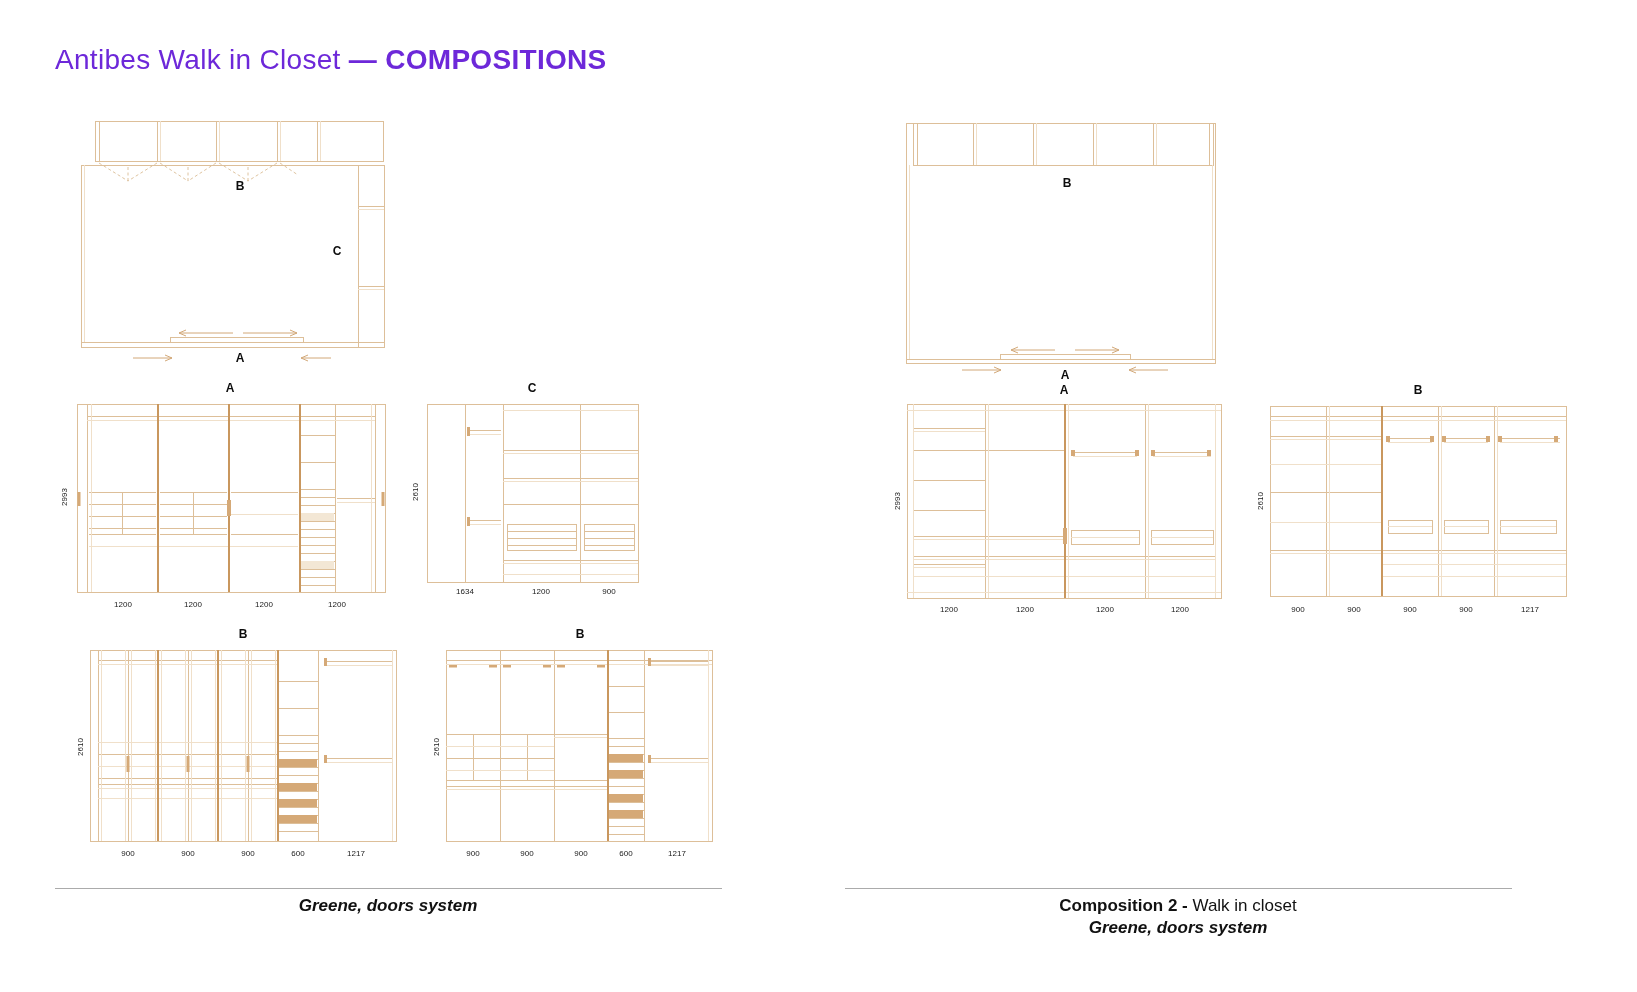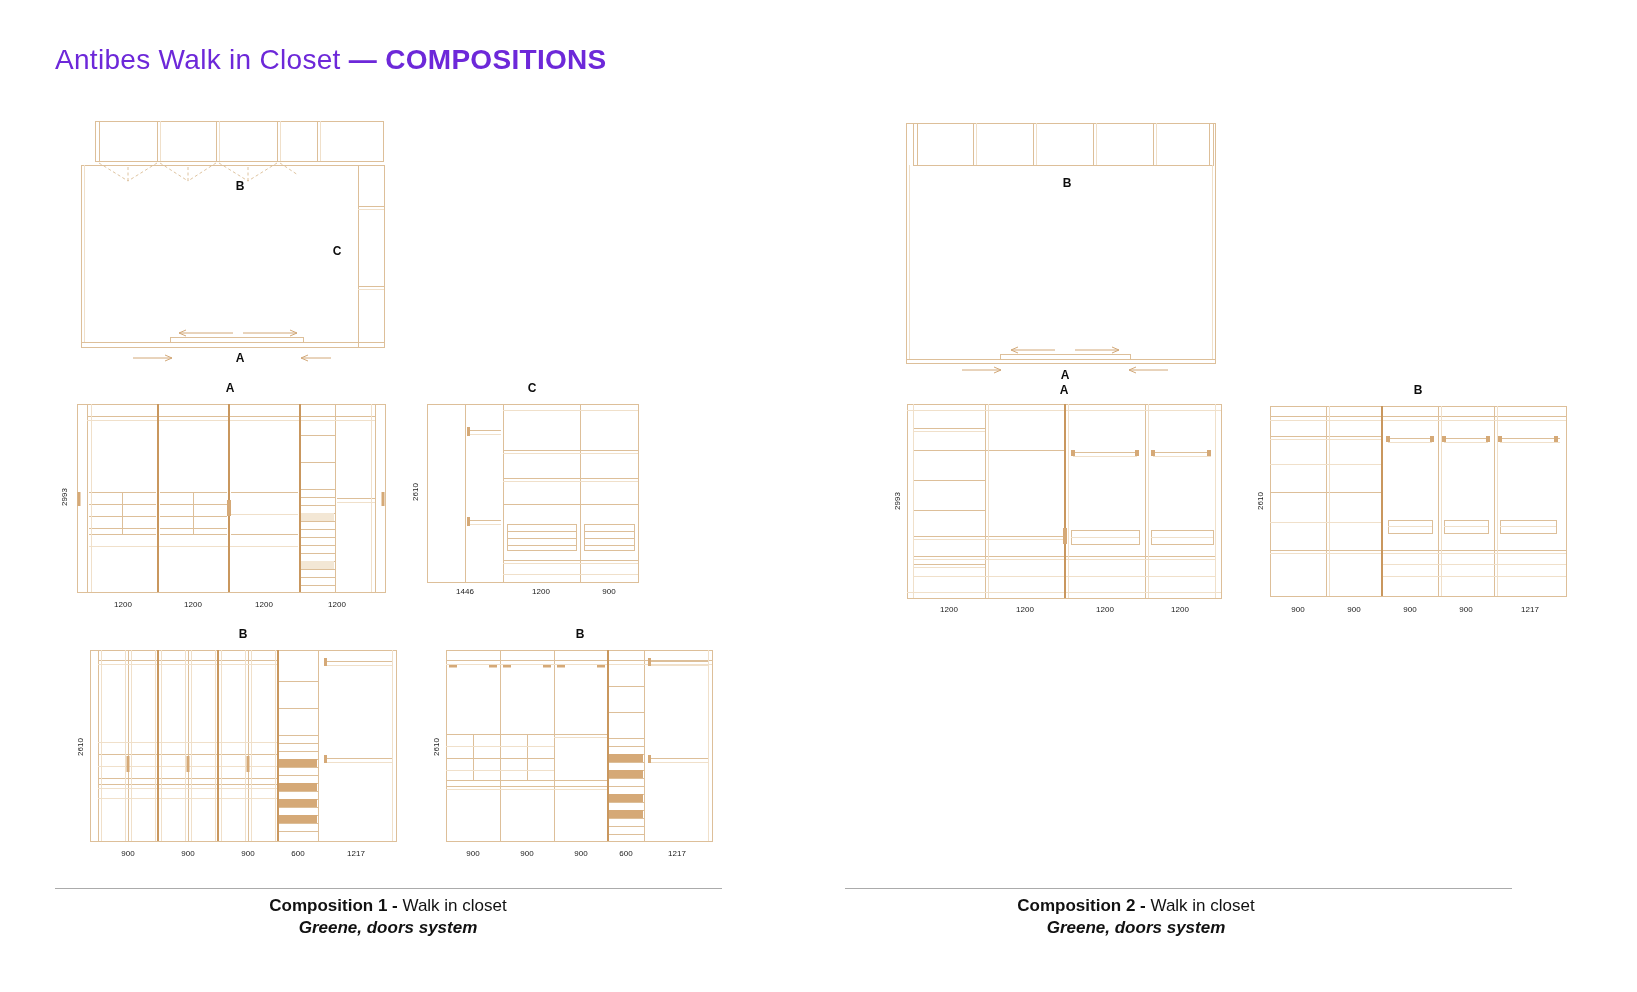--- a/index.html
+++ b/index.html
@@ -198,21 +198,21 @@
           <line x1="78" y1="163" x2="213" y2="163"></line>
             <line x1="78" y1="174" x2="213" y2="174"></line>
         </g>
         <g class="f1">
             <rect x="42" y="27" width="3" height="9"></rect>
             <rect x="42" y="117" width="3" height="9"></rect>
           </g>
       </svg>
     </div>
     <span class="hdim" style="left:415px;top:492px">2610</span>
-    <span class="dim" style="left:465px;top:587px">1446</span>
+    <span class="dim" style="left:465px;top:587px">1634</span>
     <span class="dim" style="left:541px;top:587px">1200</span>
     <span class="dim" style="left:609px;top:587px">900</span>
 
     <span class="lbl" style="left:243px;top:634px">B</span>
     <div class="drawing" style="left:88px;top:646px">
       <svg width="310" height="200" viewBox="0 0 310 200">
         <g class="s1">
           <rect x="2" y="4" width="306" height="191"></rect>
           <line x1="10" y1="4" x2="10" y2="195"></line>
           <line x1="10" y1="14" x2="190" y2="14"></line>
@@ -354,21 +354,20 @@
     </div>
     <span class="hdim" style="left:436px;top:747px">2610</span>
     <span class="dim" style="left:473px;top:849px">900</span>
     <span class="dim" style="left:527px;top:849px">900</span>
     <span class="dim" style="left:581px;top:849px">900</span>
     <span class="dim" style="left:626px;top:849px">600</span>
     <span class="dim" style="left:677px;top:849px">1217</span>
 
     <div class="rule" style="left:55px"></div>
     <div class="caption" style="left:155px">
-      <div><span class="bold">Composition 1 -</span> <span>Walk in closet</span></div>
       <div class="note">Greene, doors system</div>
     </div>
   </div>
 
   <div>
 
     <div class="drawing" style="left:905px;top:120px">
       <svg width="312" height="256" viewBox="0 0 312 256">
         <g class="s1">
           <rect x="1" y="3" width="309" height="240"></rect>
@@ -517,19 +516,19 @@
       </svg>
     </div>
     <span class="hdim" style="left:1260px;top:501px">2610</span>
     <span class="dim" style="left:1298px;top:605px">900</span>
     <span class="dim" style="left:1354px;top:605px">900</span>
     <span class="dim" style="left:1410px;top:605px">900</span>
     <span class="dim" style="left:1466px;top:605px">900</span>
     <span class="dim" style="left:1530px;top:605px">1217</span>
 
     <div class="rule" style="left:845px"></div>
-    <div class="caption" style="left:903px">
+    <div class="caption" style="left:945px">
       <div><span class="bold">Composition 2 -</span> <span>Walk in closet</span></div>
       <div class="note">Greene, doors system</div>
     </div>
   </div>
 
 </div>
 
 </body></html>

